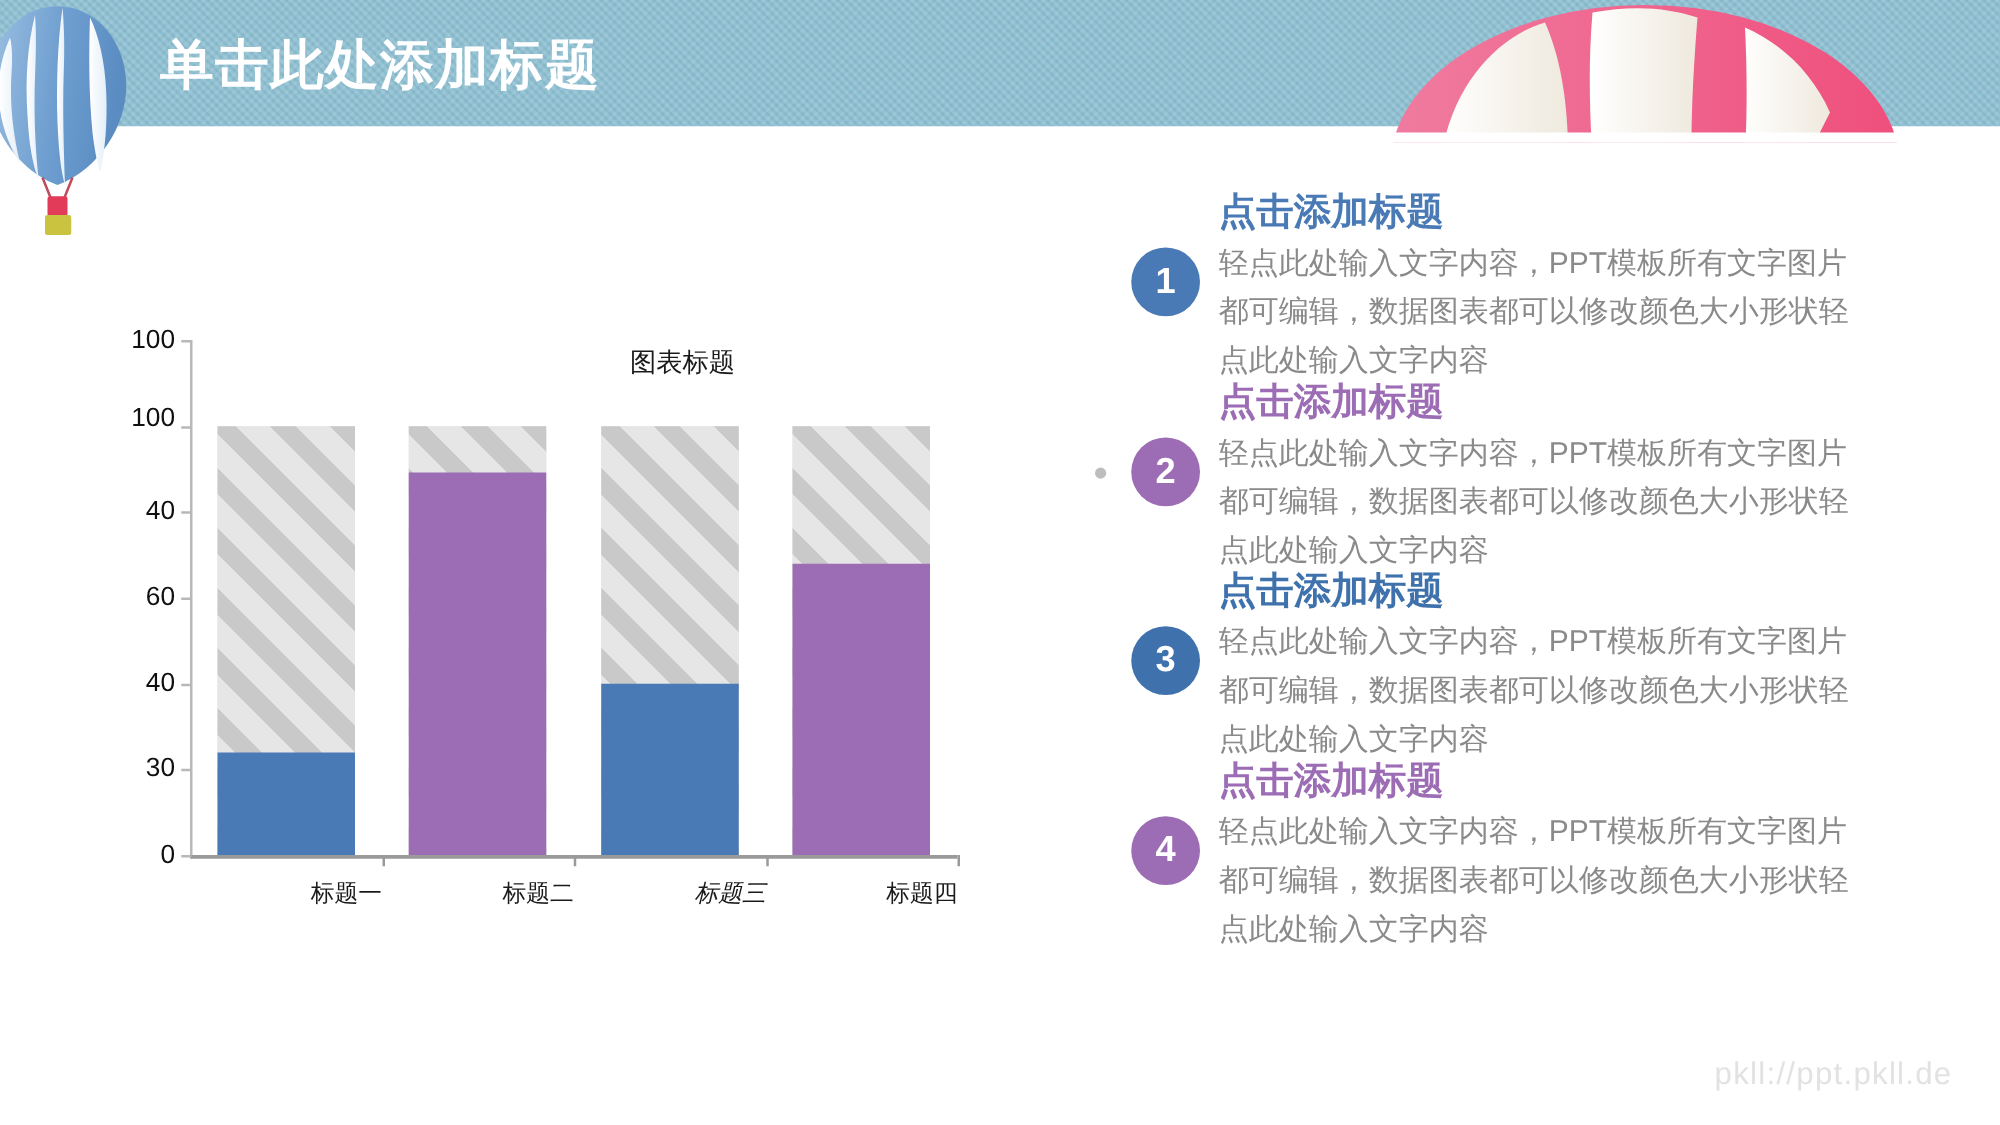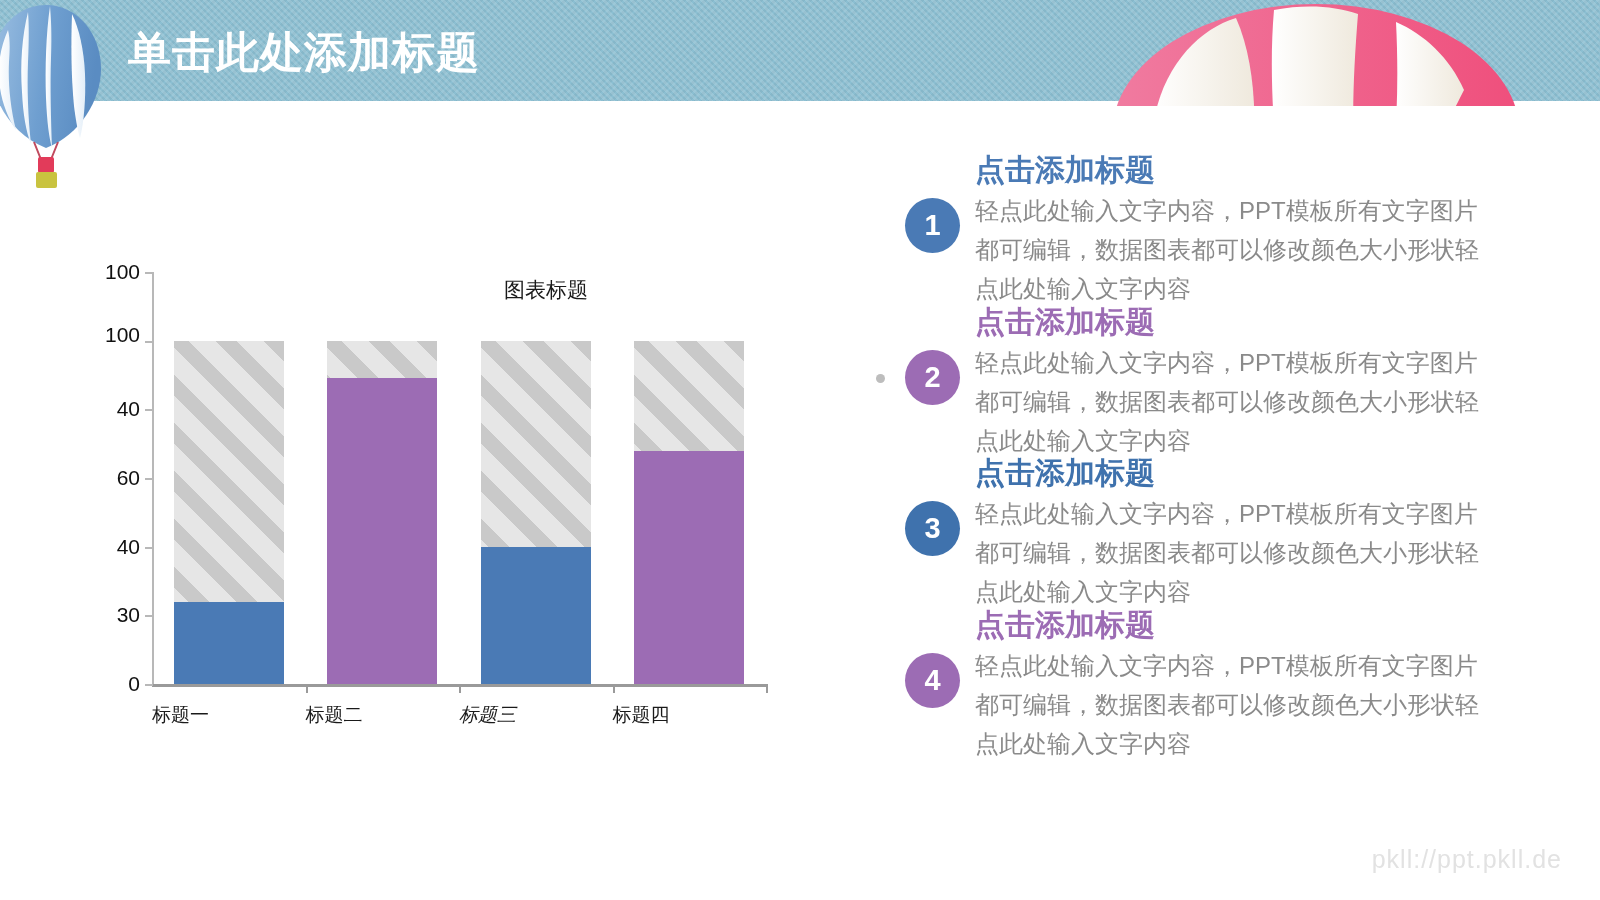--- a/index.html
+++ b/index.html
@@ -158,21 +158,21 @@
   }
   .bar-fill {
     position: absolute;
     left: 0;
     bottom: 0;
     width: 100%;
   }
   .x-label {
     position: absolute;
     top: 430px;
-    text-align: left;
+    text-align: right;
     font-size: 19px;
     color: #1a1a1a;
   }
 
   
   #content-list {
     position: absolute;
     left: 860px;
     top: 152px;
     width: 700px;

